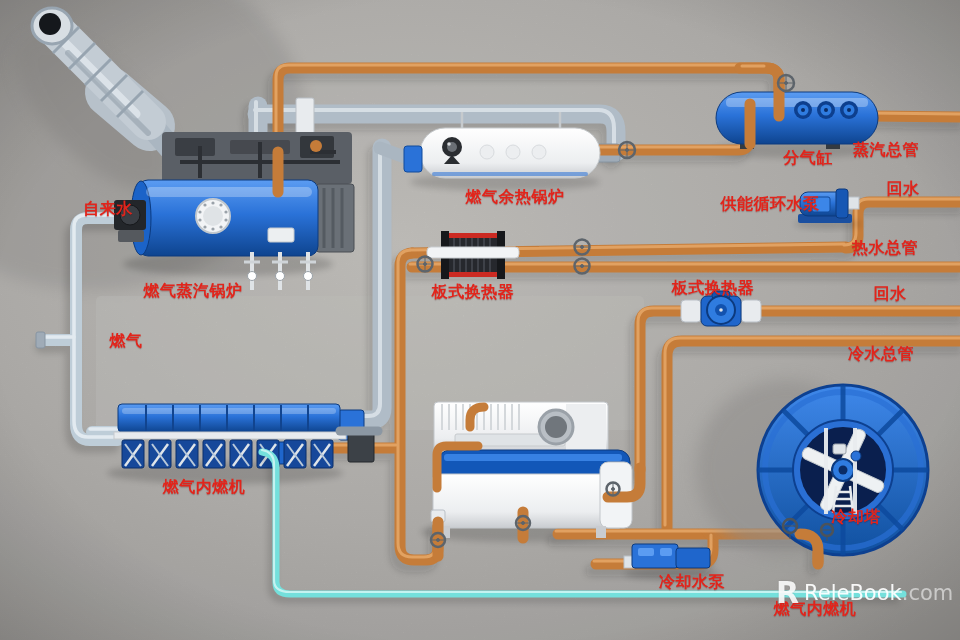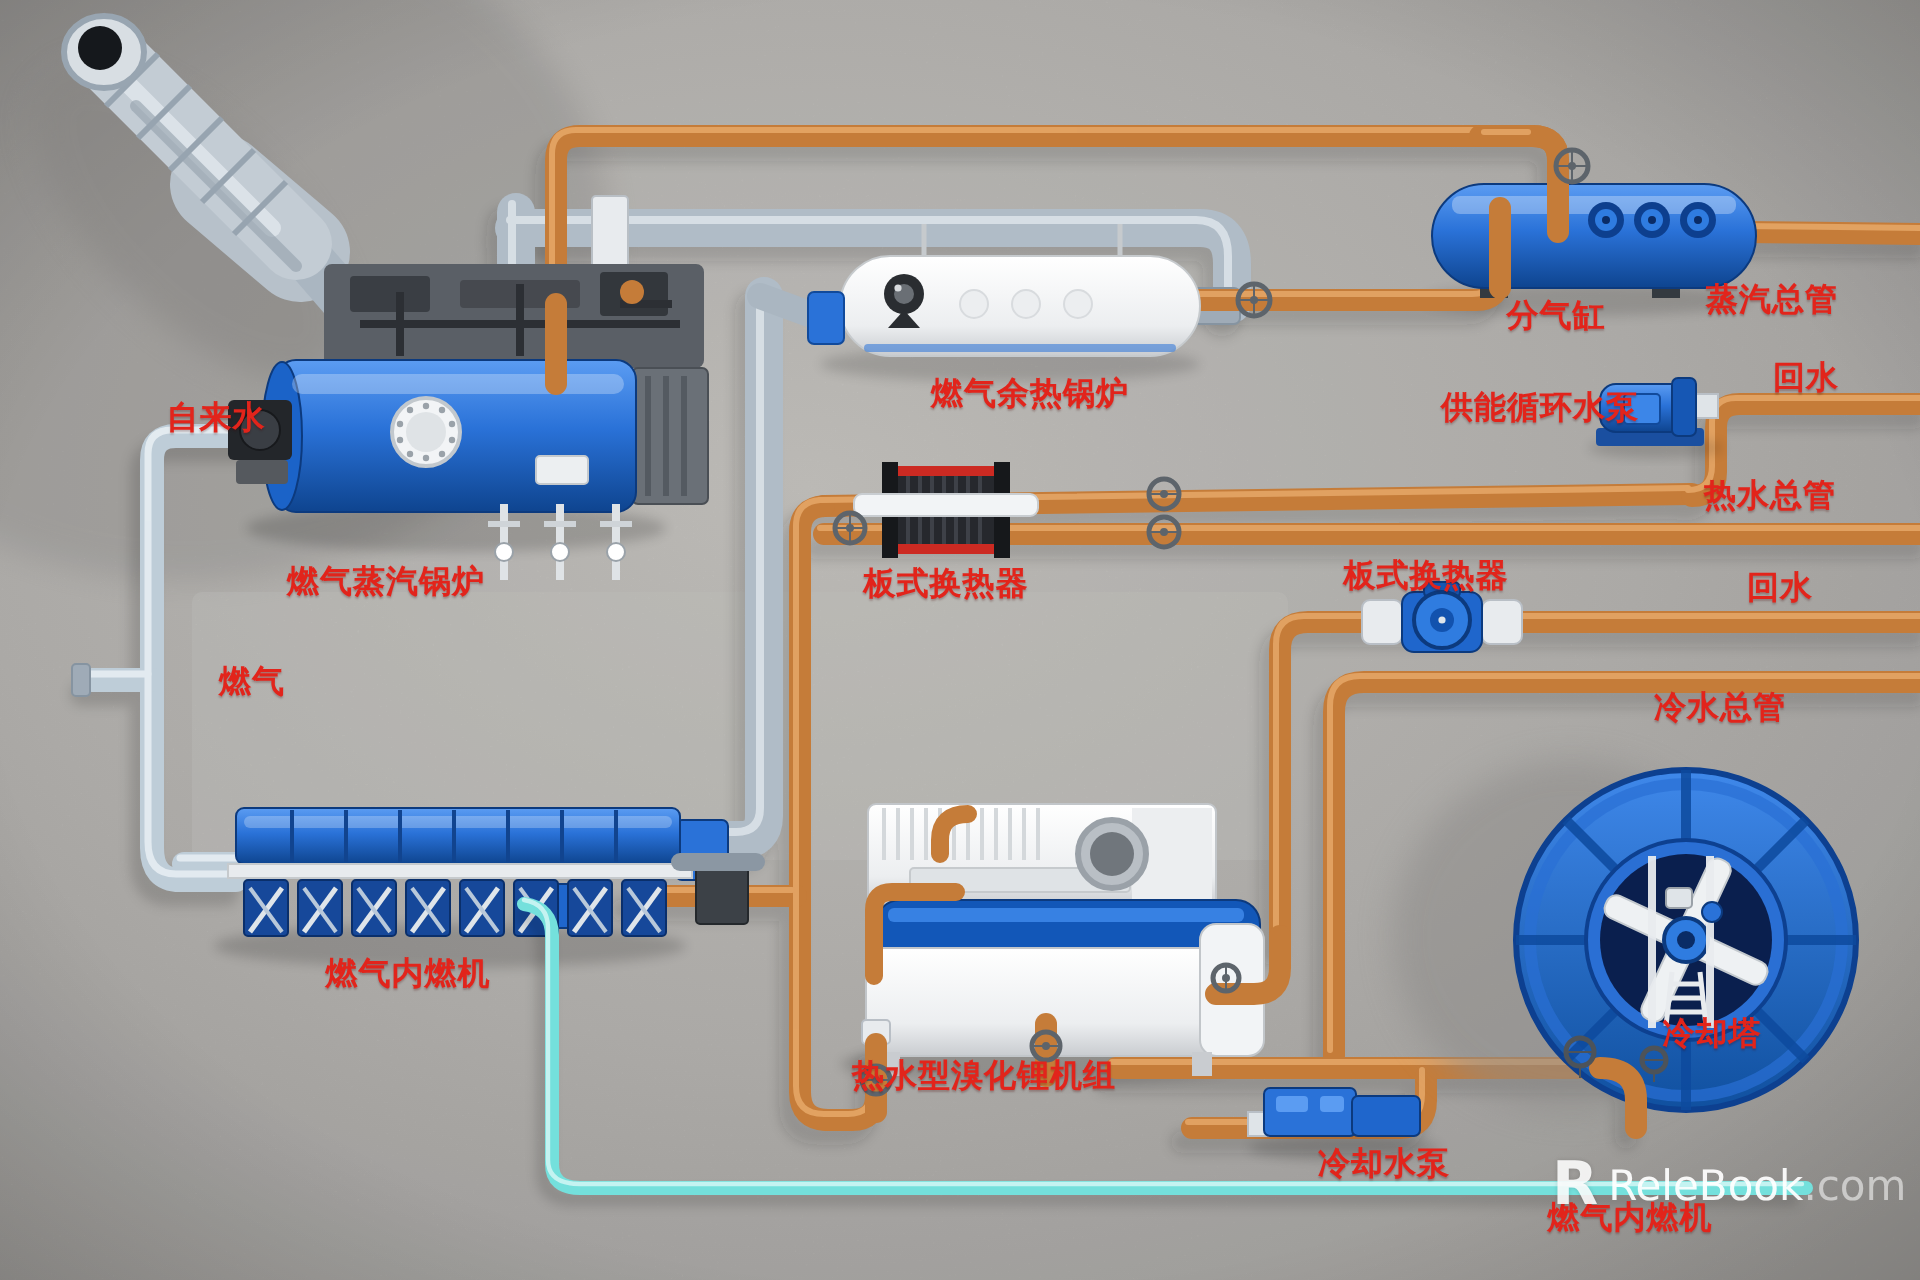--- a/index.html
+++ b/index.html
@@ -502,30 +502,29 @@
     <path d="M262 452 Q276 454 276 468 L276 582 Q276 594 290 594 L903 594" stroke="#74e0dc" stroke-width="7" stroke-linecap="round" fill="none"></path>
     <path d="M262 450 Q274 452 274 464 L274 580 Q274 592 290 592 L901 592" stroke="#cdf5f3" stroke-width="2.2" stroke-linecap="round" fill="none" opacity=".9"></path>
   </g>
 </svg>
 
 <div class="lbl" style="left:108px;top:199px">自来水</div>
 <div class="lbl" style="left:193px;top:281px">燃气蒸汽锅炉</div>
 <div class="lbl" style="left:126px;top:331px">燃气</div>
 <div class="lbl" style="left:515px;top:187px">燃气余热锅炉</div>
 <div class="lbl" style="left:473px;top:282px">板式换热器</div>
-<div class="lbl" style="left:778px;top:148px">分气缸</div>
+<div class="lbl" style="left:808px;top:148px">分气缸</div>
 <div class="lbl" style="left:886px;top:140px">蒸汽总管</div>
 <div class="lbl" style="left:770px;top:194px">供能循环水泵</div>
 <div class="lbl" style="left:903px;top:179px">回水</div>
 <div class="lbl" style="left:885px;top:238px">热水总管</div>
 <div class="lbl" style="left:713px;top:278px">板式换热器</div>
 <div class="lbl" style="left:890px;top:284px">回水</div>
-<div class="lbl" style="left:860px;top:344px">冷水总管</div>
+<div class="lbl" style="left:881px;top:344px">冷水总管</div>
 <div class="lbl" style="left:204px;top:477px">燃气内燃机</div>
-<div class="lbl" style="left:492px;top:528px">热水型溴化锂机组</div>
 <div class="lbl" style="left:692px;top:572px">冷却水泵</div>
 <div class="lbl" style="left:856px;top:507px">冷却塔</div>
 <div class="lbl" style="left:815px;top:599px">燃气内燃机</div>
 
 <div class="wm">
   <span class="rlogo">R</span>
   <span>
     <span class="brand">ReleBook</span><span class="suffix">.com</span>
   </span>
 </div>

